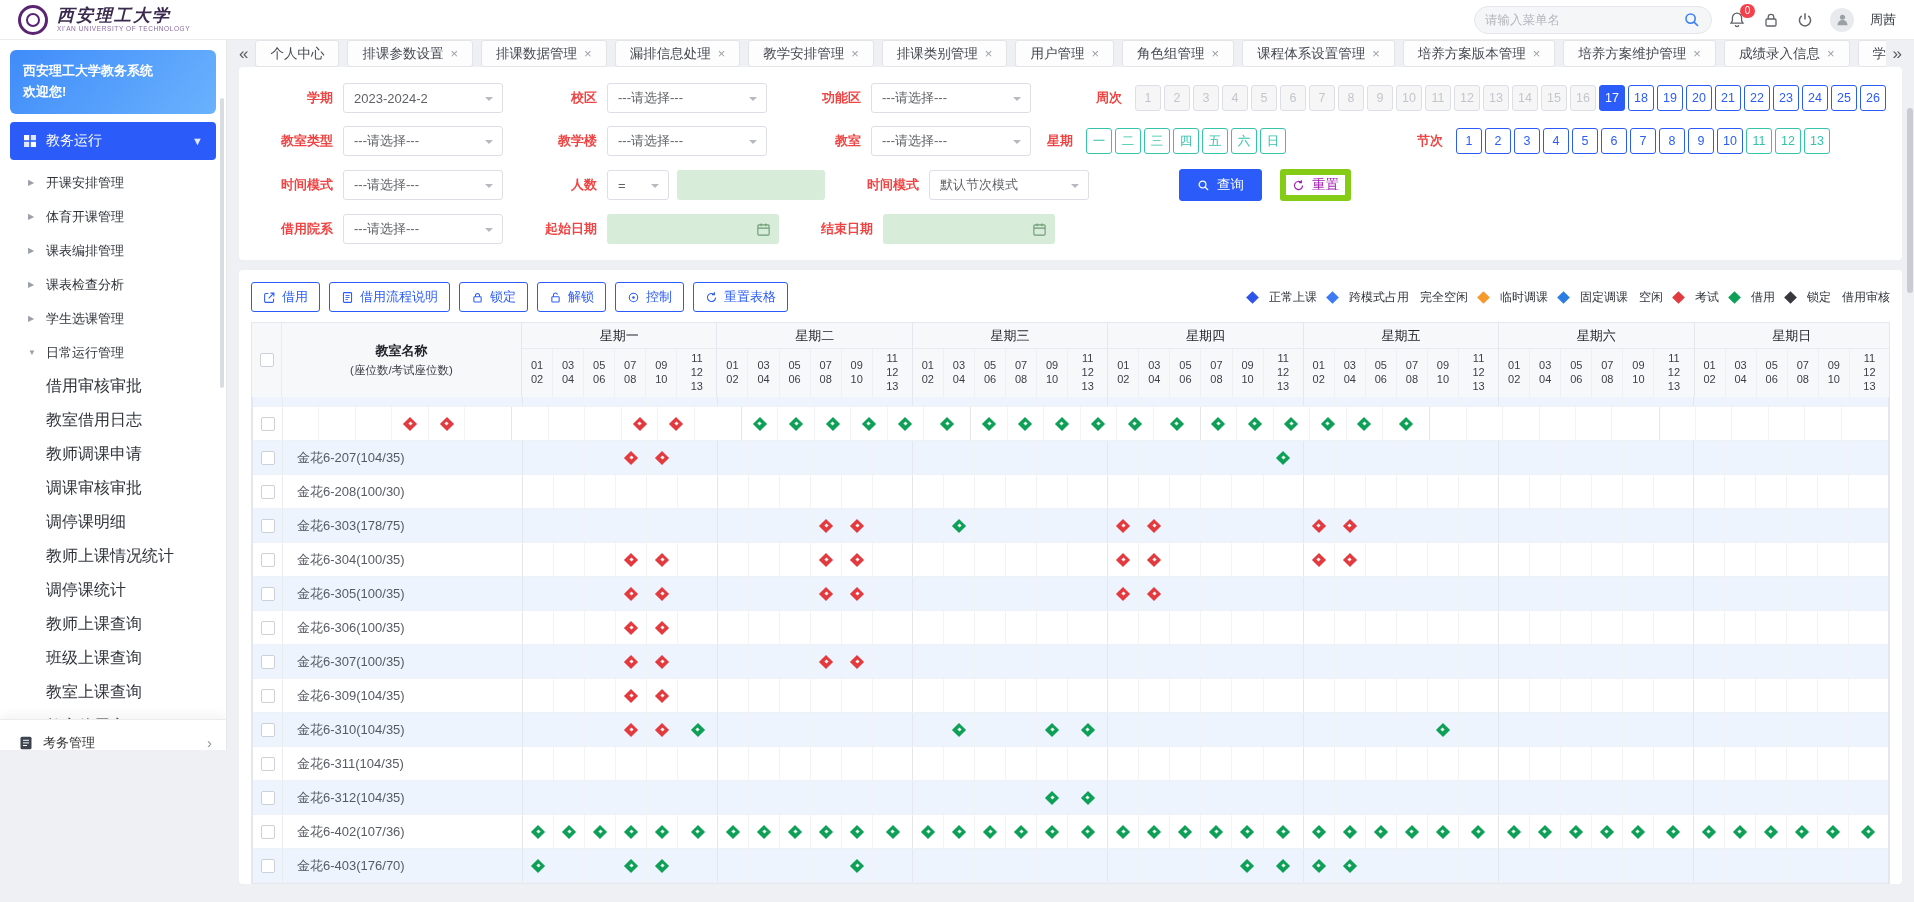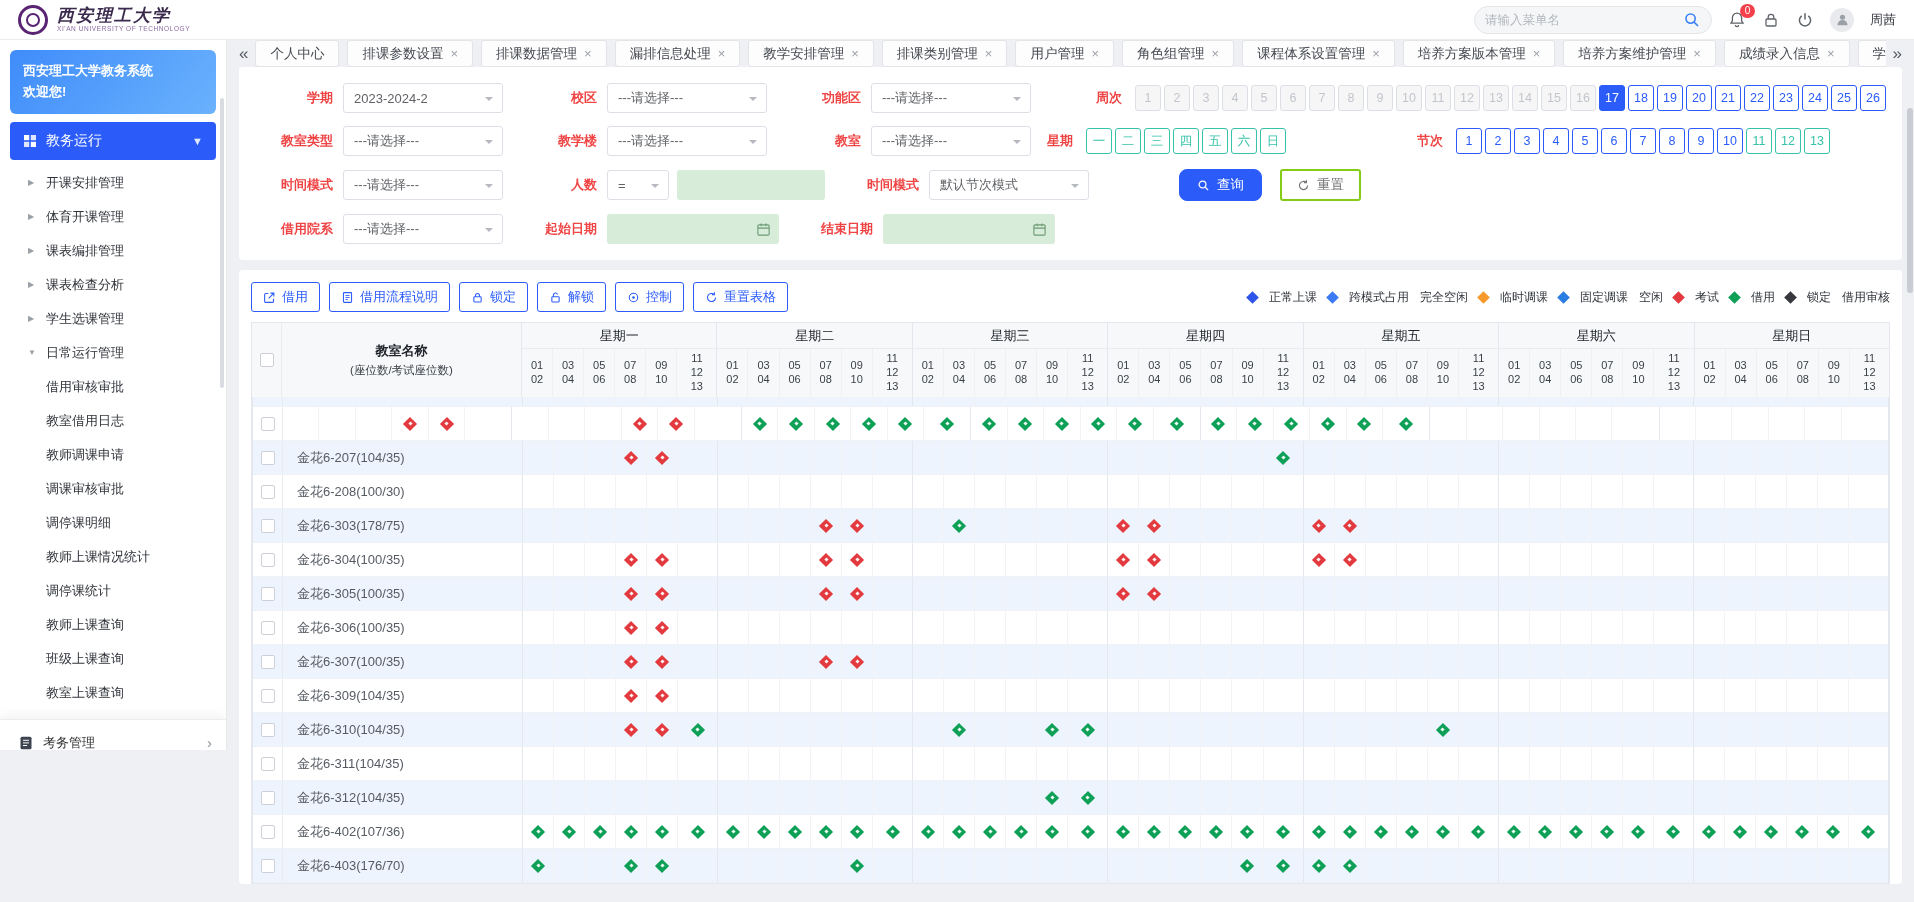--- a/index.html
+++ b/index.html
@@ -24,21 +24,21 @@
 .uname{font-size:13px;color:#3a3f45}
 
 .layout{display:flex;height:710px}
 .sidebar{width:227px;background:#fff;border-right:1px solid #e9e9e9;flex-shrink:0;position:relative;overflow:hidden}
 .welcome{margin:10px 10px 8px;background:linear-gradient(130deg,#3f8cfa,#6ab2fd);border-radius:6px;padding:11px 13px;color:#fff;font-size:13px;font-weight:600;line-height:1.6}
 .module-btn{margin:4px 10px 6px;height:38px;background:#2b5cfa;border-radius:4px;display:flex;align-items:center;gap:9px;padding:0 13px;color:#fff;font-size:14px;cursor:pointer}
 .module-btn svg{width:14px;height:14px}
 .module-btn .chev{margin-left:auto;font-size:11px;color:#dfe8ff}
 .mitem{height:34px;display:flex;align-items:center;gap:8px;padding-left:28px;font-size:13px;color:#30343a;cursor:pointer}
 .mitem .arr{font-size:8px;color:#9aa0a8;width:10px}
-.sitem{height:34px;display:flex;align-items:center;padding-left:46px;font-size:13px;color:#30343a;cursor:pointer}
+.sitem{height:34px;display:flex;align-items:center;padding-left:46px;font-size:16px;color:#30343a;cursor:pointer}
 .sitem.active{background:#e9f1ff;color:#2b5cfa;font-weight:700}
 .sitem .goarr{margin-left:auto;padding-right:16px;color:#2b5cfa;font-weight:400}
 .sb-thumb{position:absolute;top:58px;right:2px;width:4px;height:290px;background:#d9dce1;border-radius:2px}
 .sb-footer{position:absolute;bottom:-15px;left:0;width:100%;height:46px;background:#fff;border-top:1px solid #ececec;box-shadow:0 -4px 10px rgba(0,0,0,.05);display:flex;align-items:center;gap:9px;padding:0 14px 0 18px;cursor:pointer}
 .sb-footer svg{width:16px;height:16px}
 .sb-footer .more{margin-left:auto;color:#8f949c;font-size:15px}
 
 .main{flex:1;min-width:0;display:flex;flex-direction:column;padding:0 12px}
 .tabbar{height:38px;display:flex;align-items:center;gap:7px}
 .tab-arrow{color:#565b63;font-size:17px;cursor:pointer;flex-shrink:0;line-height:1}
@@ -56,22 +56,22 @@
 .sel::after{content:"";position:absolute;right:9px;top:13px;border:4px solid transparent;border-top-color:#b6b9bf}
 .btnrow{display:flex;align-items:center}
 .wk{width:26px;height:26px;margin-left:3px;border:1px solid #dcdfe6;border-radius:3px;background:#f6f6f7;color:#c2c6cc;font-size:12.5px;display:flex;align-items:center;justify-content:center;cursor:pointer}
 .wk.blue{background:#fff;border-color:#2b5cfa;color:#2b5cfa}
 .wk.on{background:#2b5cfa;border-color:#2b5cfa;color:#fff}
 .wk.teal{background:#fff;border-color:#35c3a9;color:#35c3a9}
 .ginput{height:30px;background:#d7ecd9;border-radius:3px;border:none}
 .num-input{width:148px;margin-left:8px}
 .date-input{width:172px;display:flex;align-items:center;justify-content:flex-end;padding-right:8px;cursor:text}
 .date-input svg{width:15px;height:15px}
-.btn-primary{height:32px;background:#2b5cfa;border:1px solid #2b5cfa;color:#fff;border-radius:8px;padding:0 17px;display:flex;align-items:center;gap:7px;font-size:13.5px;cursor:pointer;font-family:inherit}
-.btn-outline{height:32px;background:#fff;border:2px solid #84cc16;color:#737373;border-radius:3px;padding:0 15px;display:flex;align-items:center;gap:7px;font-size:13.5px;cursor:pointer;font-family:inherit}
+.btn-primary{height:32px;background:#2b5cfa;border:1px solid #2b5cfa;color:#fff;border-radius:3px;padding:0 17px;display:flex;align-items:center;gap:7px;font-size:13.5px;cursor:pointer;font-family:inherit}
+.btn-outline{height:32px;background:#fff;border:6px solid #84cc16;color:#a21caf;border-radius:3px;padding:0 6px;display:flex;align-items:center;gap:7px;font-size:13.5px;cursor:pointer;font-family:inherit}
 .btn-primary svg,.btn-outline svg{width:13px;height:13px}
 
 .table-card{margin-top:10px;flex:1;padding:12px 12px 0}
 .toolbar{display:flex;align-items:center;margin-bottom:10px}
 .tools{display:flex;align-items:center}
 .tbtn{height:30px;background:#fff;border:1px solid #2b5cfa;color:#2b5cfa;border-radius:3px;padding:0 11px;margin-right:9px;display:flex;align-items:center;gap:6px;font-size:13px;cursor:pointer;font-family:inherit}
 .tbtn svg{width:13px;height:13px}
 .legend{margin-left:auto;display:flex;align-items:center;gap:11px;font-size:12px;color:#30343a}
 .lg-item{display:flex;align-items:center;gap:12px}
 .lg-dm{width:9px;height:9px;transform:rotate(45deg);display:inline-block}

